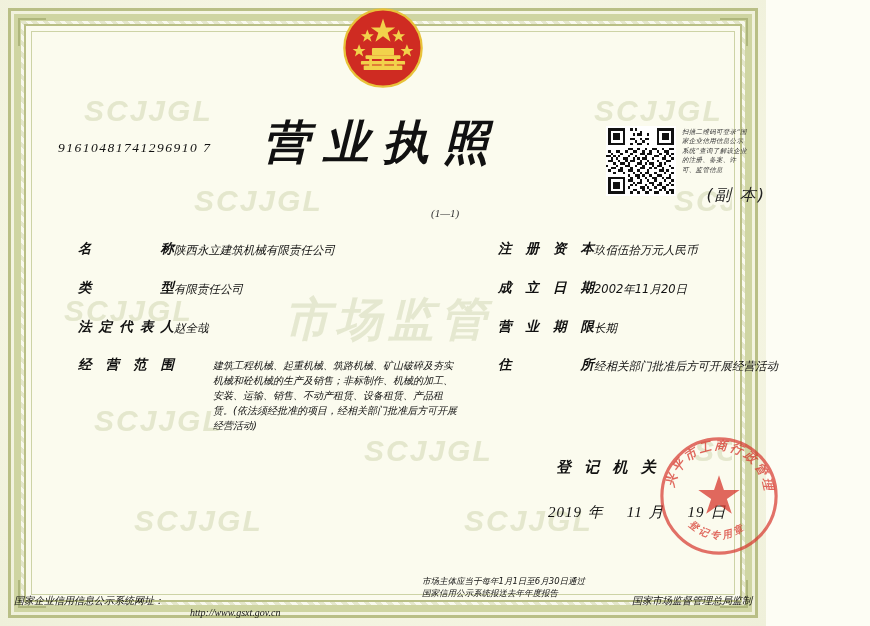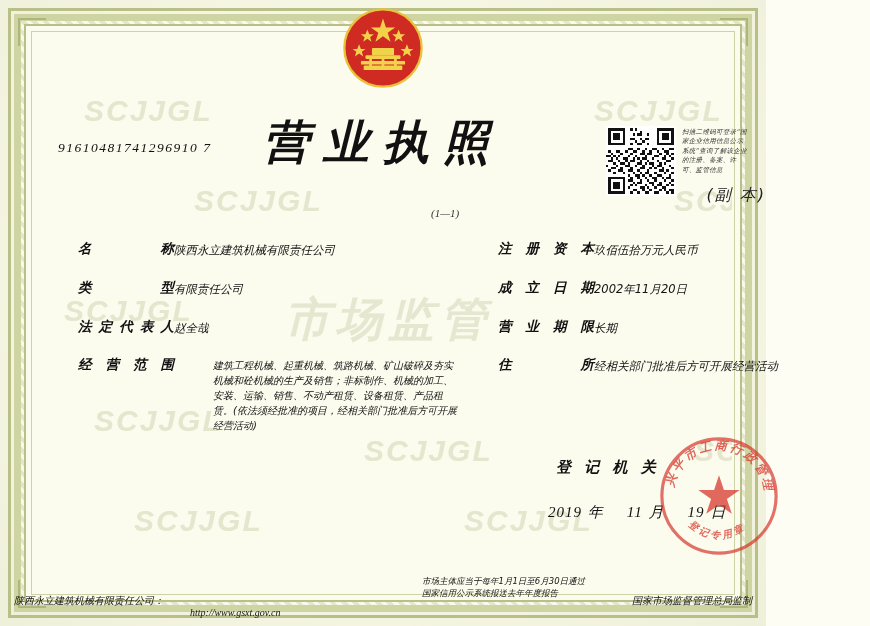--- a/index.html
+++ b/index.html
@@ -522,21 +522,21 @@
       <text font-family="'DejaVu Sans', sans-serif" font-size="12.5" font-weight="bold" fill="#d6342a" opacity=".9" letter-spacing="2.6">
         <textPath href="#sealArc" startOffset="6%">兴平市工商行政管理局</textPath>
       </text>
       <text font-family="'DejaVu Sans', sans-serif" font-size="10" font-weight="bold" fill="#d6342a" opacity=".9" letter-spacing="3">
         <textPath href="#sealArcBottom" startOffset="24%">登记专用章</textPath>
       </text>
     </svg>
   </div>
 
   <div class="footer">
-    <div class="f-left">陕西永立建筑机械有限责任公司：</div>
+    <div class="f-left">国家企业信用信息公示系统网址：</div>
     <div class="f-url">http://www.gsxt.gov.cn</div>
     <div class="f-center">
       <div>市场主体应当于每年1月1日至6月30日通过</div>
       <div>国家信用公示系统报送去年年度报告</div>
     </div>
     <div class="f-right">国家市场监督管理总局监制</div>
   </div>
 
 </div>
 

